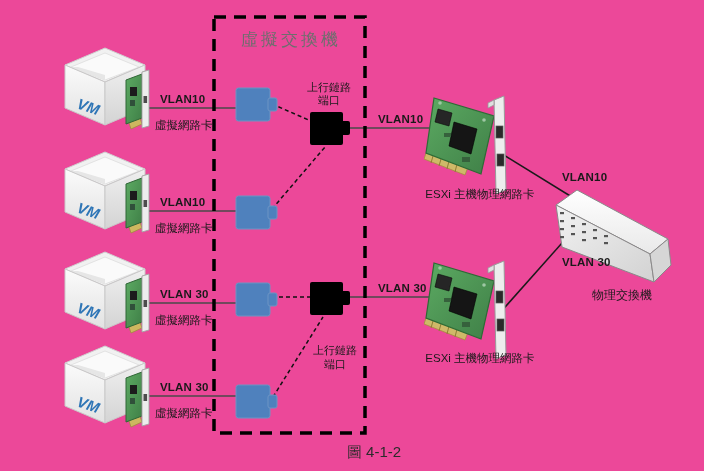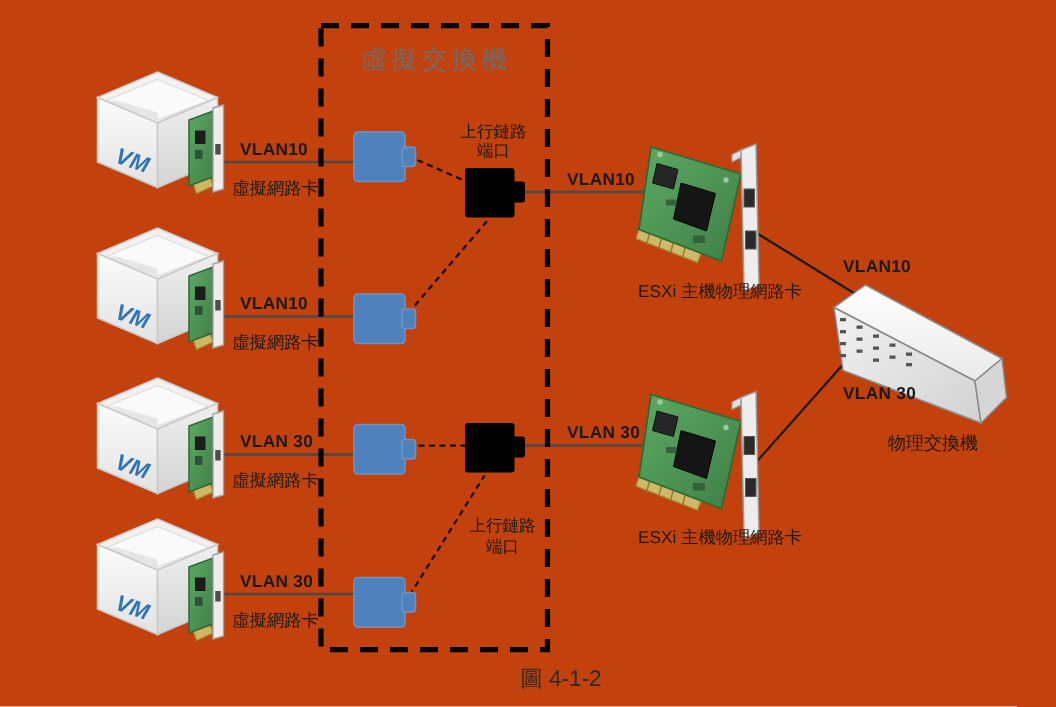--- a/index.html
+++ b/index.html
@@ -1,17 +1,17 @@
 <!DOCTYPE html>
 <html><head>
 <meta charset="utf-8">
 <style>
   html,body{margin:0;padding:0;background:#ffffff;}
   body{width:704px;height:471px;overflow:hidden;font-family:"Liberation Sans",sans-serif;}
-  #stage{position:relative;width:704px;height:471px;background:#c2410c;}
+  #stage{position:relative;width:704px;height:471px;background:#ec4899;}
   svg{display:block;}
   text{font-family:"Liberation Sans",sans-serif;fill:#1a1a1a;}
   .vlan-label{font-size:11.5px;font-weight:700;letter-spacing:.2px;}
   .cn-label{font-size:11.5px;}
   .title-label{font-size:17px;fill:#6e6e6e;letter-spacing:3px;}
   .uplink-label{font-size:11px;}
   .caption-label{font-size:15px;fill:#2b2b2b;}
   .switch-label{font-size:12px;}
   .vm-text{font-size:15px;font-weight:900;font-style:italic;fill:#2e75b6;}
 </style>

